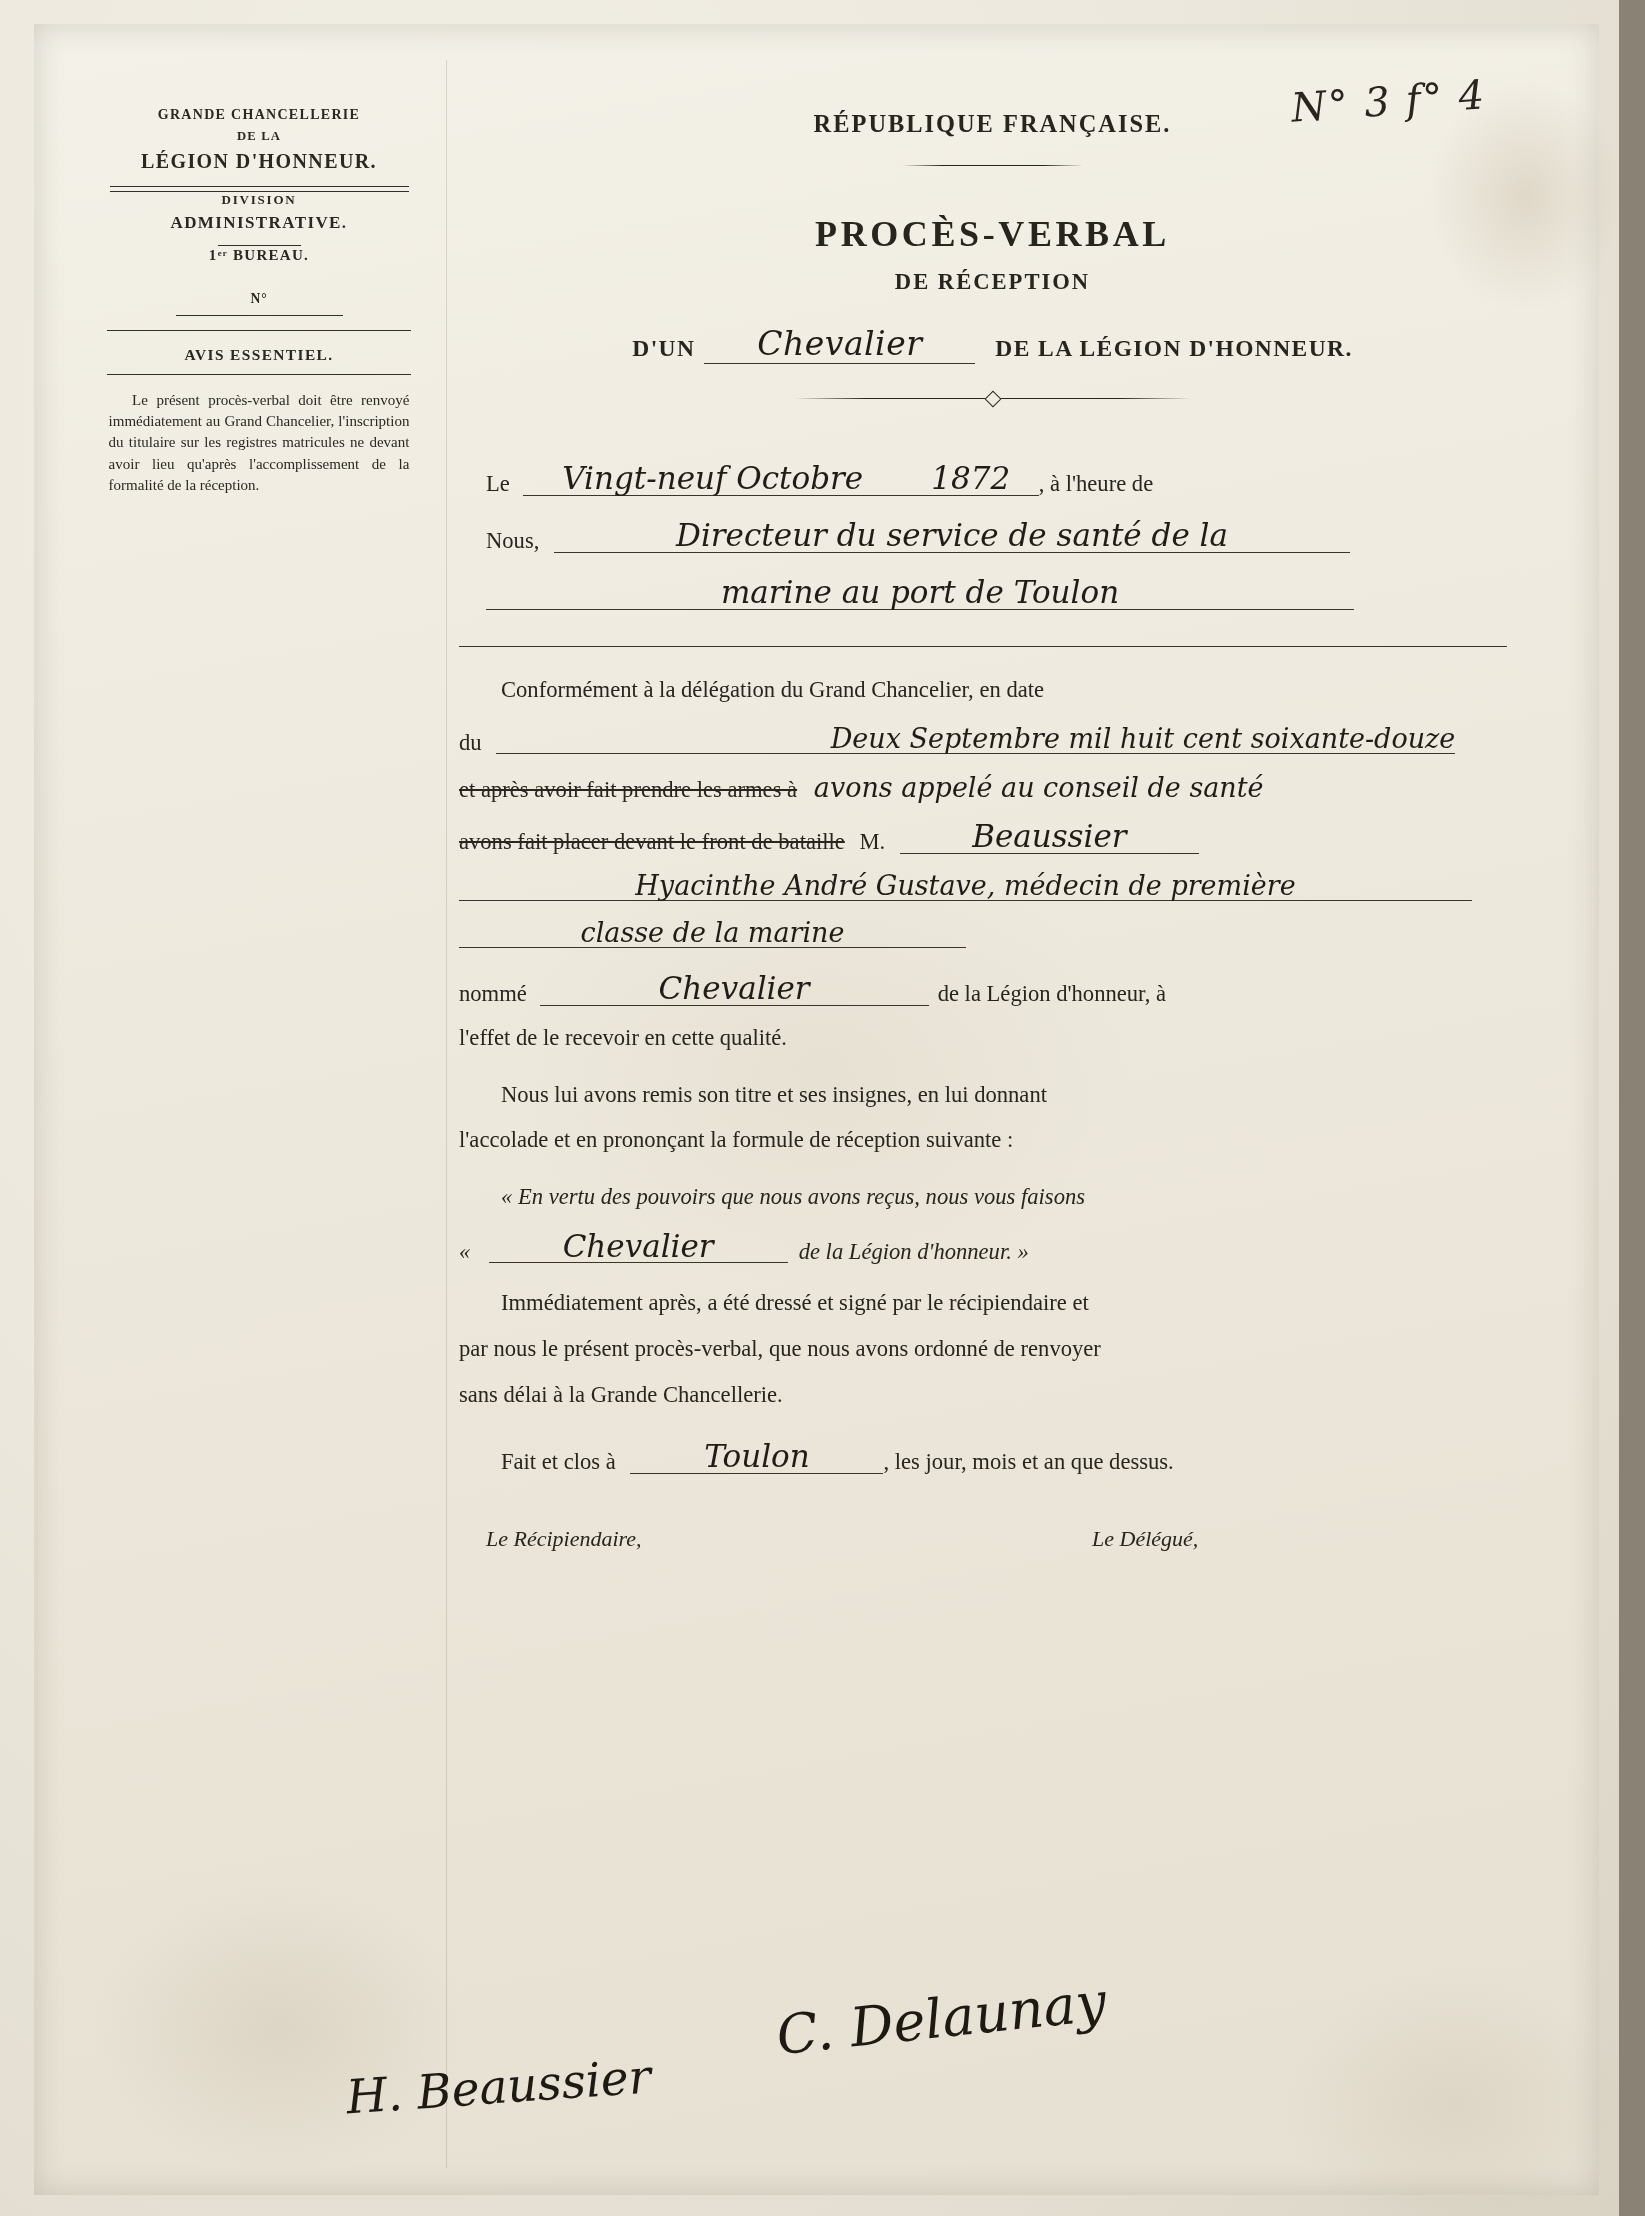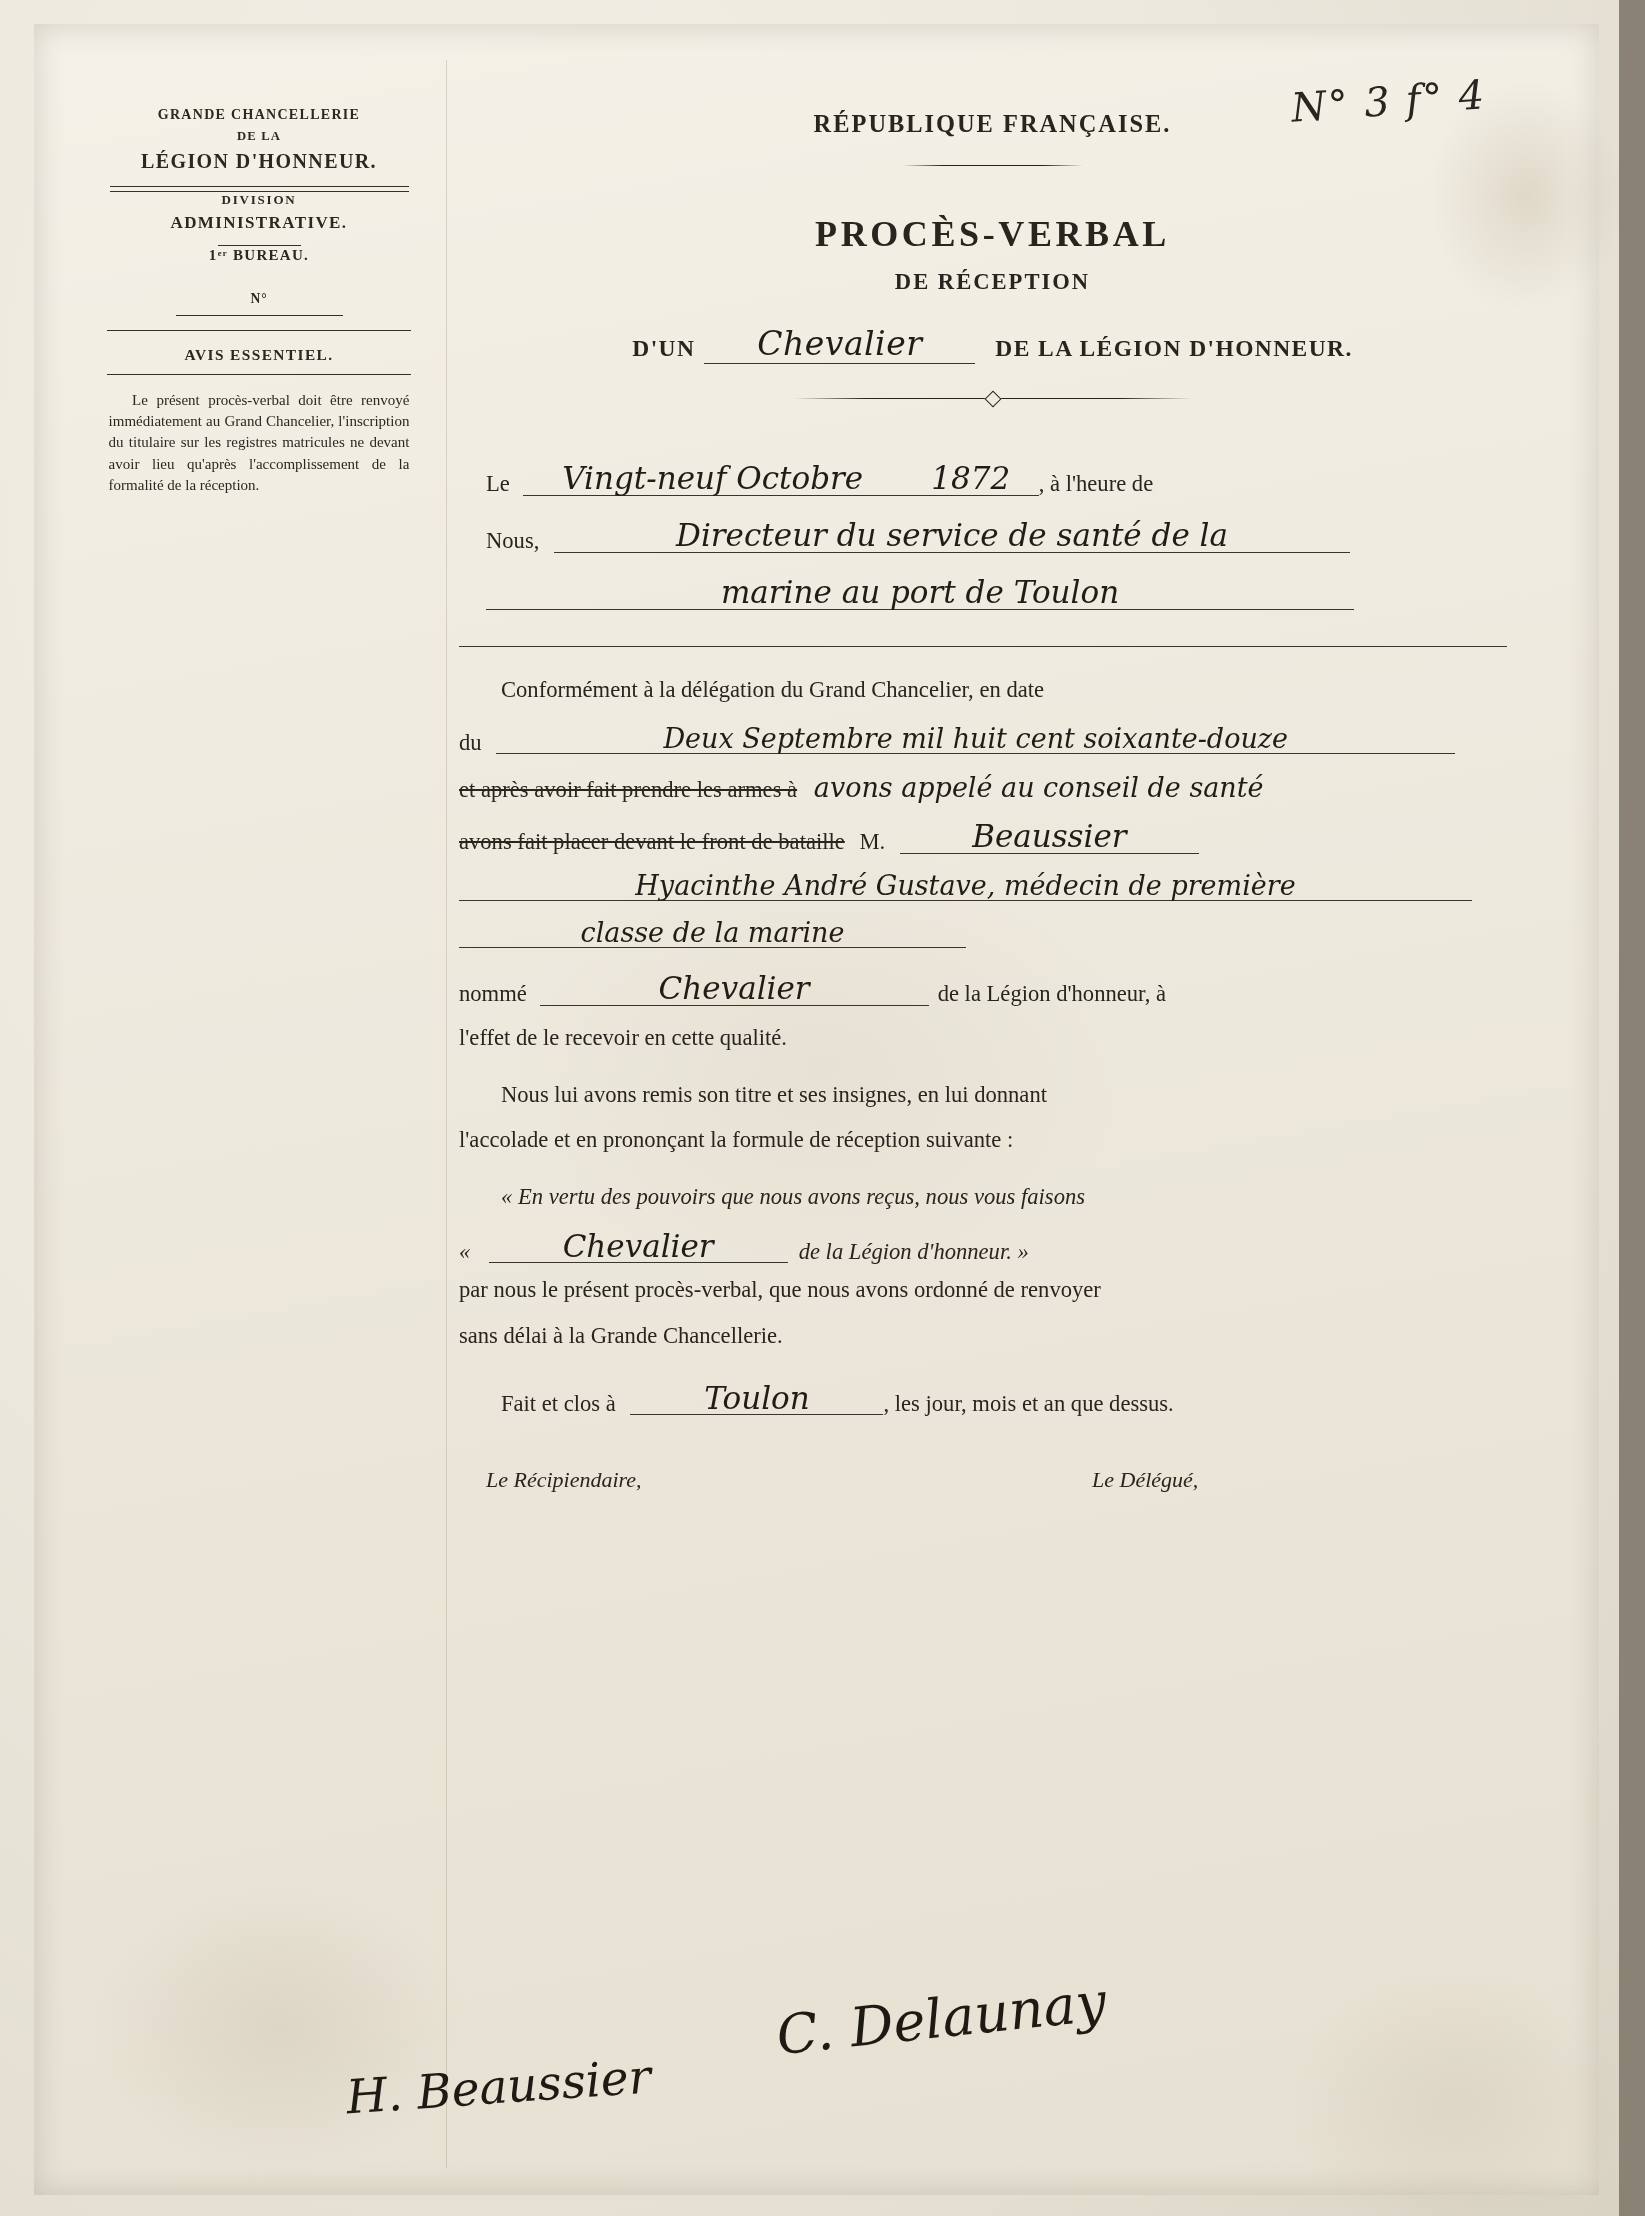--- a/index.html
+++ b/index.html
@@ -367,21 +367,21 @@
       <div class="fl" style="margin-top:23.5px;margin-left:27px;">
         <span class="hand hand-lg ruled" style="width:868px;">marine au port de Toulon</span>
       </div>
 
       <div class="hr-full" style="margin-top:36px;"></div>
 
       <div class="para indent" style="margin-top:25px;">Conformément à la délégation du Grand Chancelier, en date</div>
 
       <div class="fl" style="margin-top:16.3px;">
         <span>du</span>
-        <span class="hand hand-md ruled" style="width:959px;margin-left:9px;">Deux Septembre mil huit cent soixante-douze</span>
+        <span class="hand hand-md ruled" style="width:959px;margin-left:9px;text-align:right;">Deux Septembre mil huit cent soixante-douze</span>
       </div>
 
       <div class="fl" style="margin-top:20px;">
         <span class="strike">et après avoir fait prendre les armes à</span>
         <span class="hand hand-md" style="margin-left:11px;">avons appelé au conseil de santé</span>
       </div>
 
       <div class="fl" style="margin-top:18px;">
         <span class="strike">avons fait placer devant le front de bataille</span>
         <span style="margin-left:9px;">M.</span>
@@ -405,20 +405,21 @@
       <div class="para indent" style="margin-top:20px;">Nous lui avons remis son titre et ses insignes, en lui donnant</div>
       <div class="para" style="margin-top:9px;">l'accolade et en prononçant la formule de réception suivante :</div>
 
       <div class="para quote" style="margin-top:20px;margin-left:42px;">« En vertu des pouvoirs que nous avons reçus, nous vous faisons</div>
 
       <div class="fl" style="margin-top:14.5px;">
         <span class="quote">«</span>
         <span class="hand hand-lg ruled" style="width:299px;margin-left:12.7px;">Chevalier</span><span class="quote" style="margin-left:11px;">de la Légion d'honneur. »</span>
       </div>
 
+      <div class="para indent" style="margin-top:22px;">Immédiatement après, a été dressé et signé par le récipiendaire et</div>
       <div class="para" style="margin-top:9px;">par nous le présent procès-verbal, que nous avons ordonné de renvoyer</div>
       <div class="para" style="margin-top:9px;">sans délai à la Grande Chancellerie.</div>
 
       <div class="fl" style="margin-top:27px;margin-left:42px;">
         <span>Fait et clos à</span>
         <span class="hand hand-lg ruled" style="width:253px;margin-left:9px;">Toulon</span><span>, les jour, mois et an que dessus.</span>
       </div>
 
       <div class="sig-row">
         <span class="sig-lbl sig-left">Le Récipiendaire,</span>

